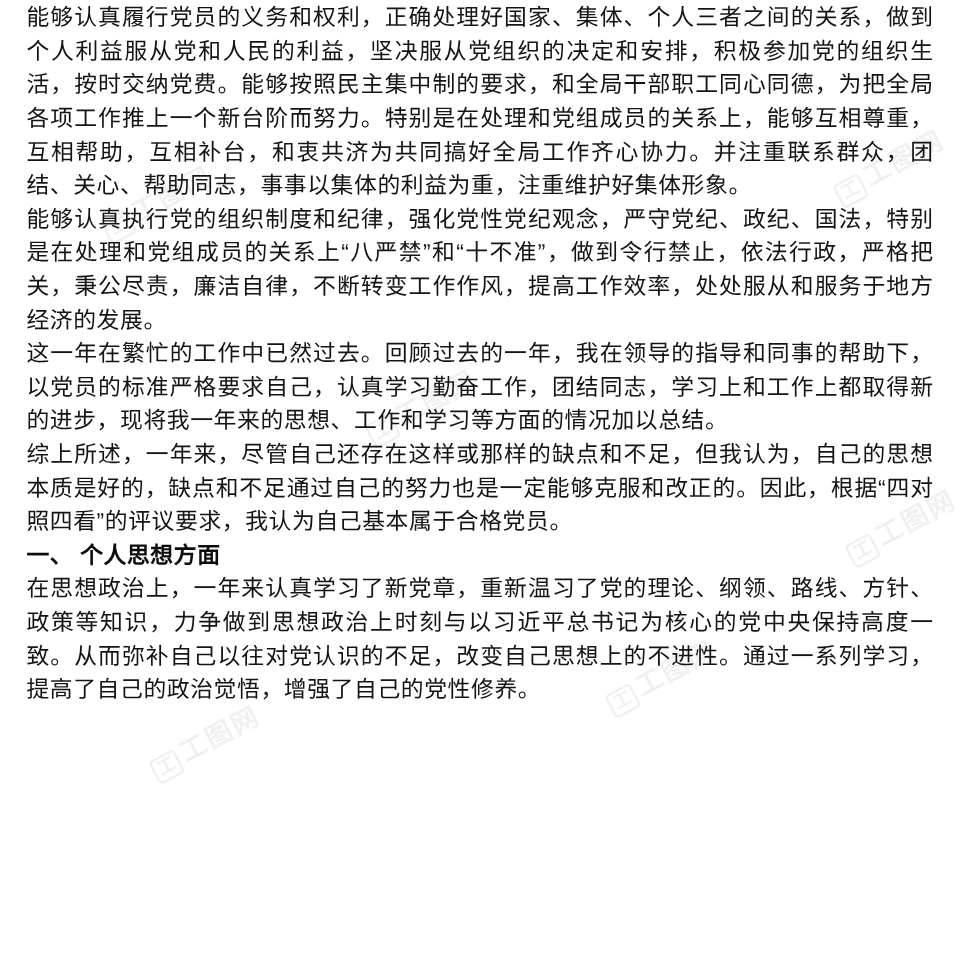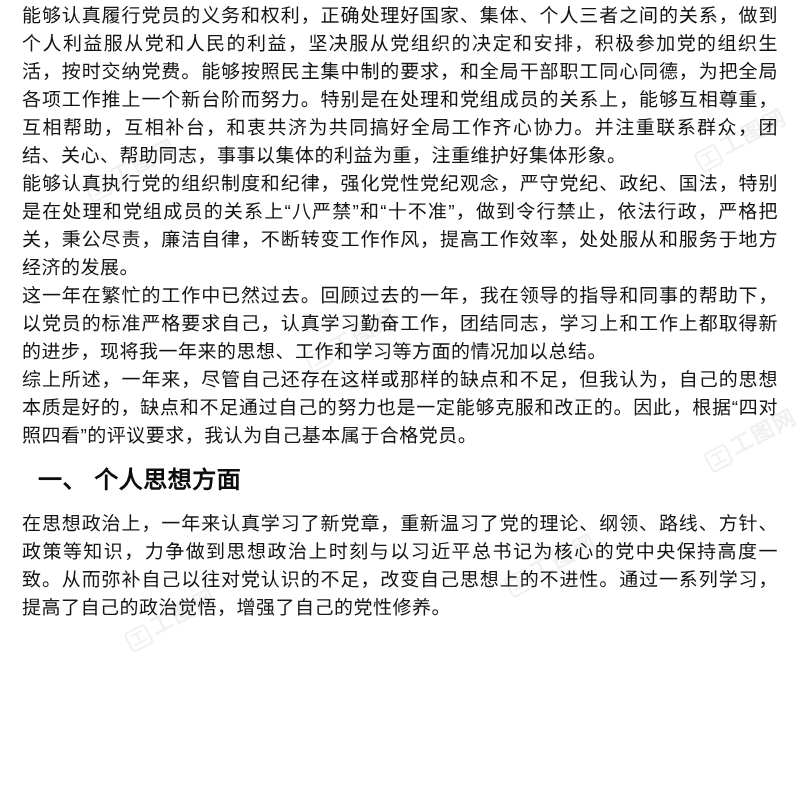--- a/index.html
+++ b/index.html
@@ -29,22 +29,22 @@
     font-size: 19px;
     line-height: 28px;
     text-align: justify;
     text-justify: inter-ideograph;
     letter-spacing: 0.5px;
   }
   .content p {
     margin: 0;
   }
   .content h2.section-heading {
-    margin: 16px;
-    font-size: 24px;
+    margin: 0;
+    font-size: 19px;
     line-height: 28px;
     font-weight: 700;
     color: #0d0d0d;
     text-align: left;
   }
   .watermark-layer {
     position: absolute;
     inset: 0;
     z-index: 1;
     pointer-events: none;

